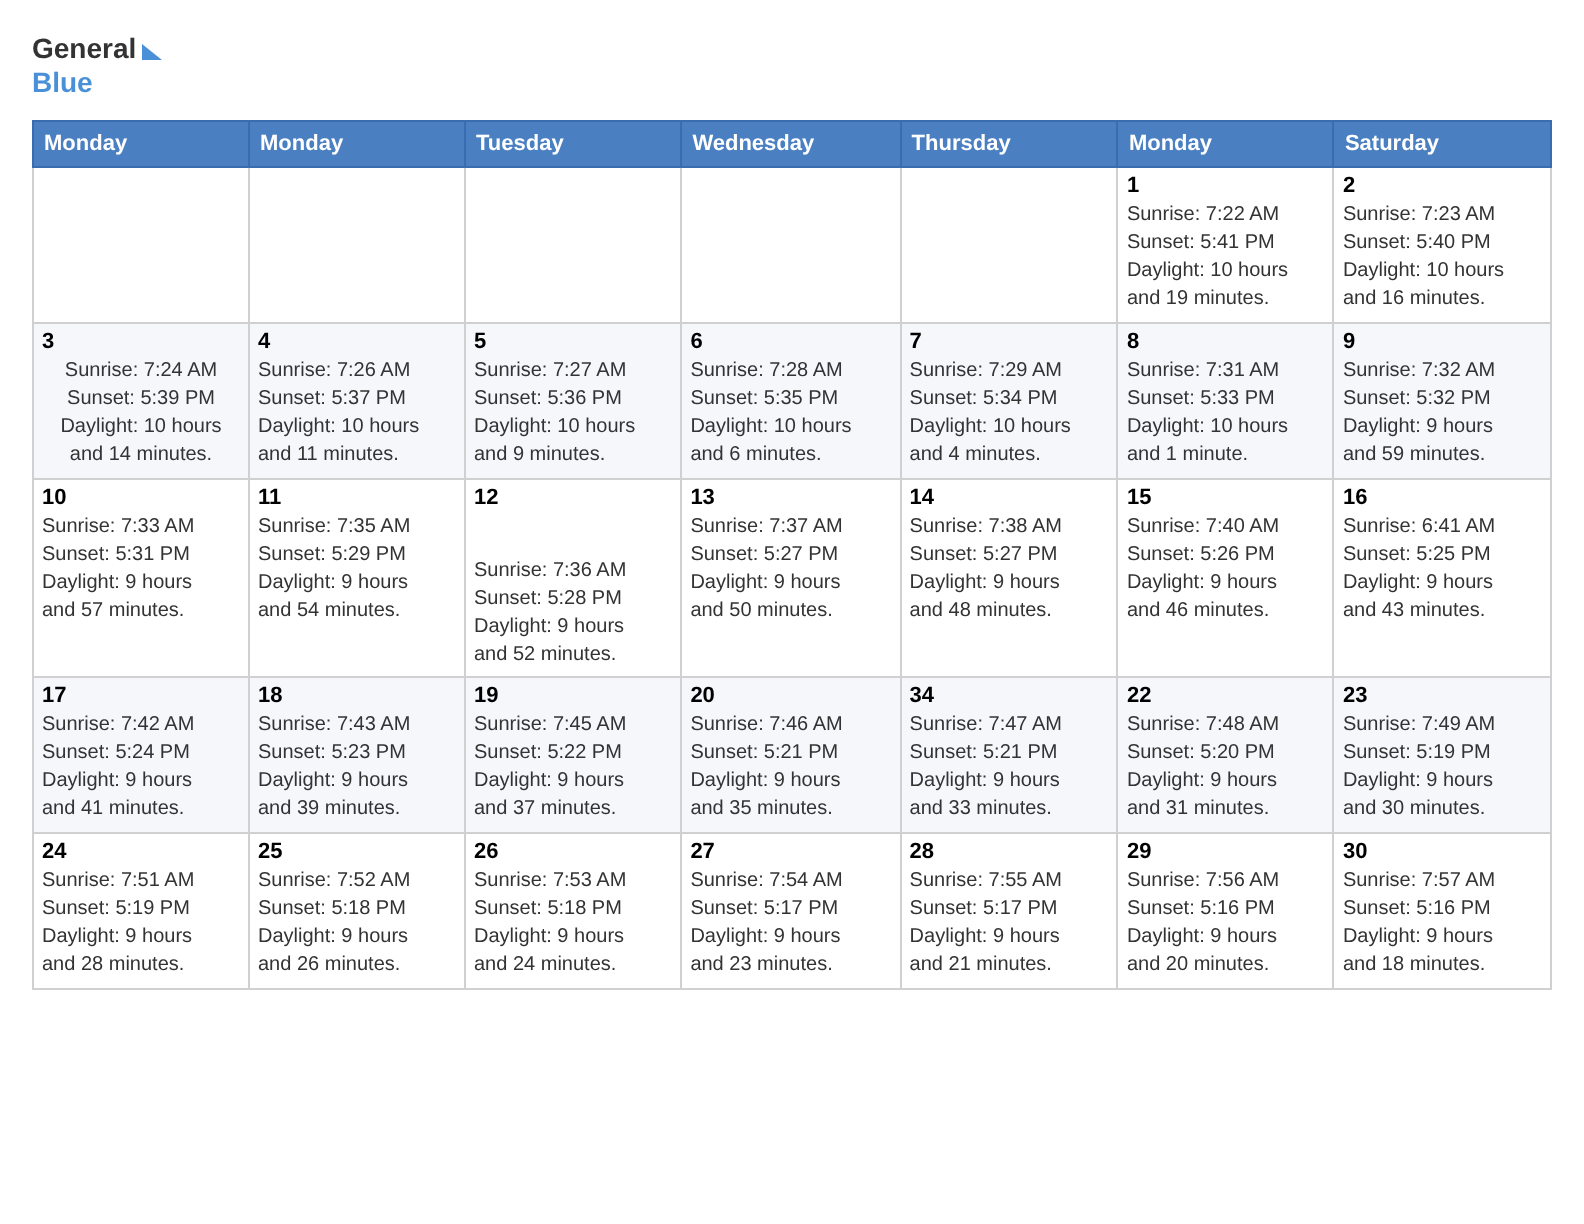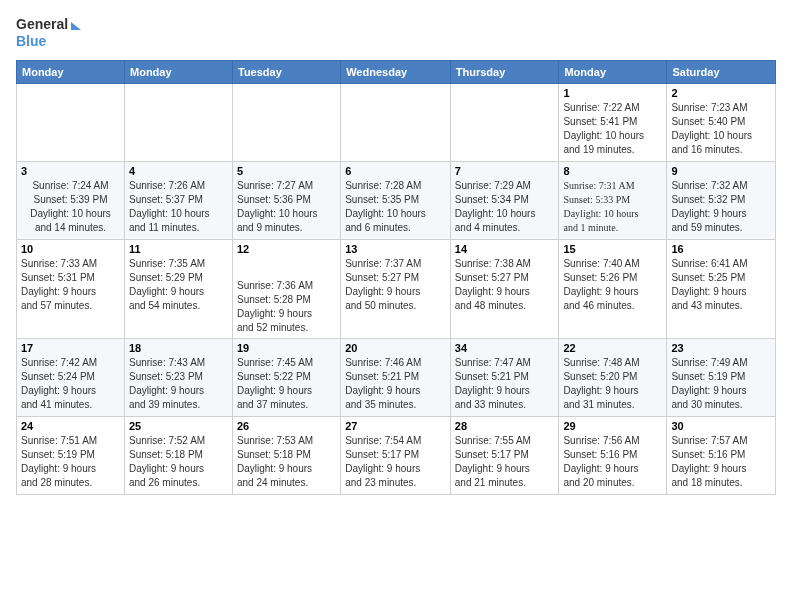--- a/index.html
+++ b/index.html
@@ -159,21 +159,21 @@
           </td>
           <td>
             <div class="day-num">7</div>
             <div class="day-info" style="white-space: pre-line;">Sunrise: 7:29 AM
 Sunset: 5:34 PM
 Daylight: 10 hours
 and 4 minutes.</div>
           </td>
           <td>
             <div class="day-num">8</div>
-            <div class="day-info" style="white-space: pre-line; font-family: Liberation Serif, serif;">Sunrise: 7:31 AM
+            <div class="day-info" style="white-space: pre-line;">Sunrise: 7:31 AM
 Sunset: 5:33 PM
 Daylight: 10 hours
 and 1 minute.</div>
           </td>
           <td>
             <div class="day-num">9</div>
             <div class="day-info" style="white-space: pre-line;">Sunrise: 7:32 AM
 Sunset: 5:32 PM
 Daylight: 9 hours
 and 59 minutes.</div>

